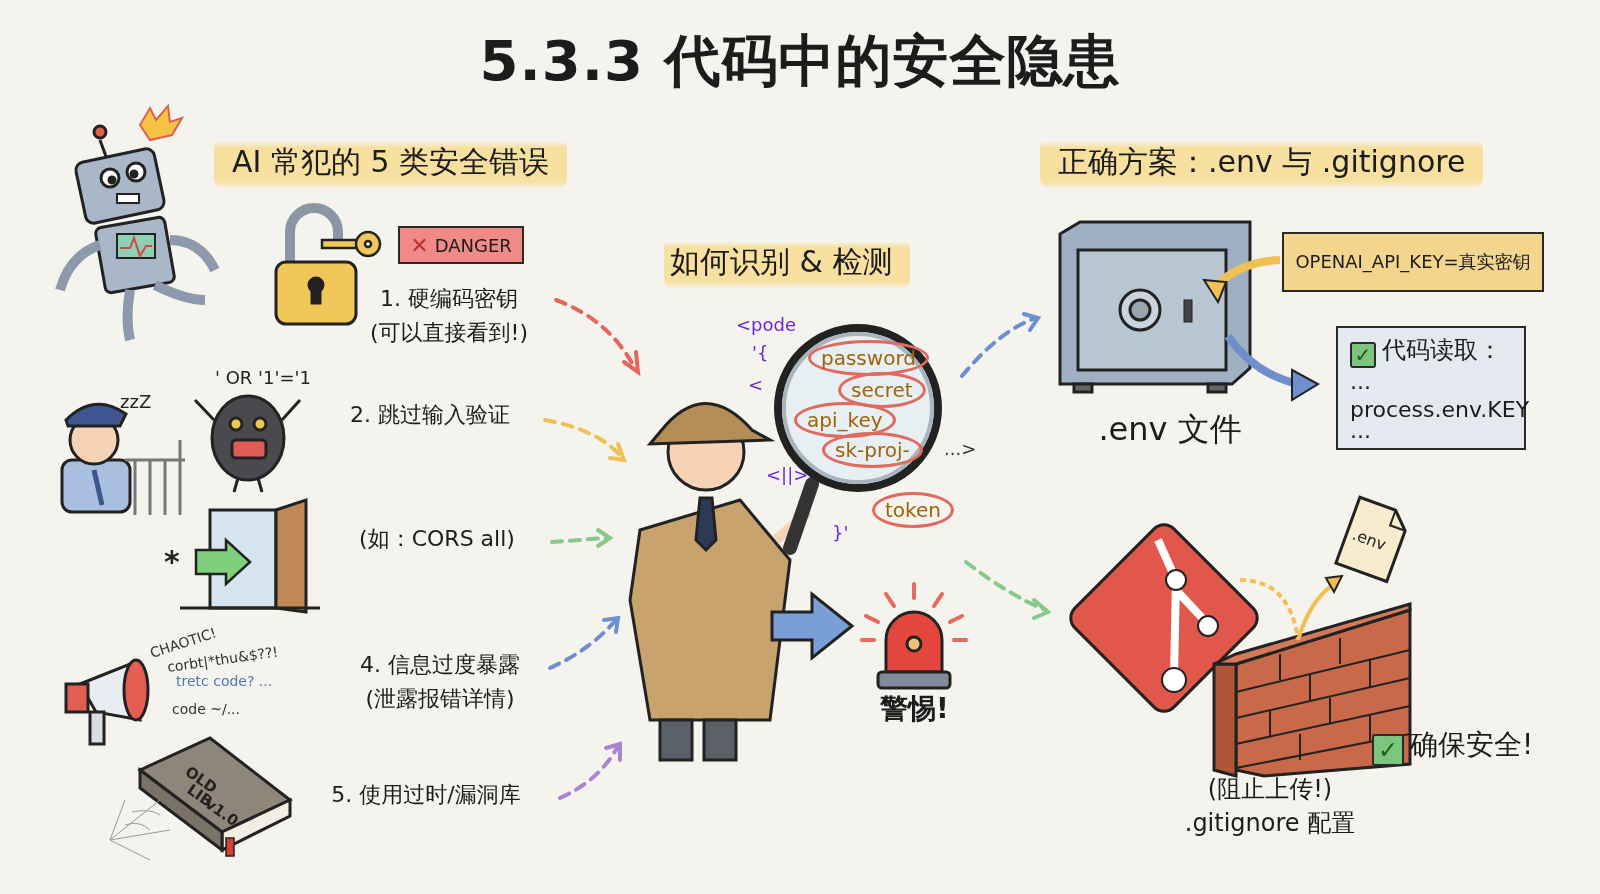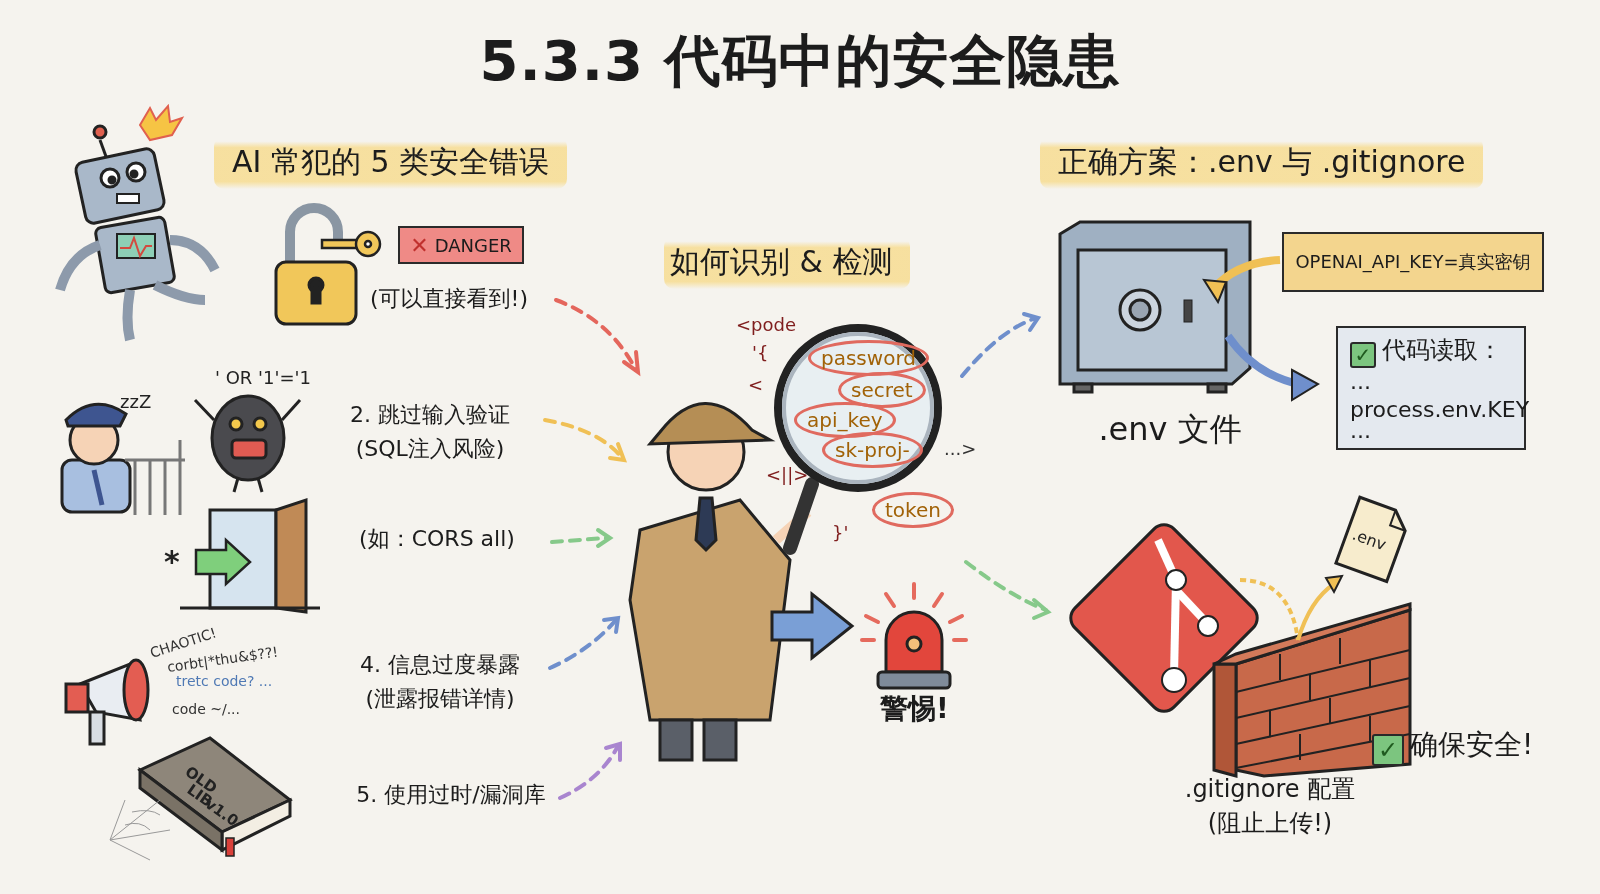--- a/index.html
+++ b/index.html
@@ -20,21 +20,21 @@
     background: linear-gradient(180deg, rgba(247,220,140,0) 10%, rgba(247,219,140,0.8) 22%, rgba(247,219,140,0.8) 86%, rgba(247,220,140,0) 100%);
     border-radius: 10px; white-space: nowrap;
   }
   .item { position: absolute; text-align: center; font-size: 22px; line-height: 34px; white-space: nowrap; }
   .danger {
     position: absolute; left: 398px; top: 226px; width: 126px; height: 38px;
     background: #ef8a86; border: 2px solid #2a2a2a; font-size: 18px;
     display: flex; align-items: center; justify-content: center; gap: 6px;
   }
   .danger .x { color: #c0302d; font-weight: bold; font-size: 22px; }
-  .code { position: absolute; color: #7f1d1d; font-size: 18px; white-space: nowrap; }
+  .code { position: absolute; color: #6d28d9; font-size: 18px; white-space: nowrap; }
   .lens-word {
     position: absolute; font-size: 20px; color: #a16207; padding: 0 10px;
     border: 3px solid #e06a5f; border-radius: 50%; white-space: nowrap; line-height: 30px;
   }
   .keybox {
     position: absolute; left: 1282px; top: 232px; width: 262px; height: 60px;
     background: #f3d58e; border: 2px solid #2a2a2a;
     display: flex; align-items: center; justify-content: center; font-size: 18px; white-space: nowrap;
   }
   .readbox {
@@ -259,34 +259,34 @@
     <text x="1352" y="546" font-size="16" fill="#222" font-family="DejaVu Sans, sans-serif">.env</text>
   </g>
 </svg>
 
 <div class="danger">
   <span class="x">✕</span>
   <span>DANGER</span>
 </div>
 
 <div class="item" style="left:344px;top:282px;width:210px;">
+  <div>1. 硬编码密钥</div>
   <div>(可以直接看到!)</div>
 </div>
 <div class="item" style="left:325px;top:398px;width:210px;">
   <div>2. 跳过输入验证</div>
-  <div>(SQL注入风险)</div>
 </div>
 <div class="item" style="left:326px;top:522px;width:222px;">
   <div>(如：CORS all)</div>
 </div>
 <div class="item" style="left:340px;top:648px;width:200px;">
   <div>4. 信息过度暴露</div>
   <div>(泄露报错详情)</div>
 </div>
-<div class="item" style="left:335px;top:778px;width:232px;text-align:center;">
+<div class="item" style="left:310px;top:778px;width:232px;text-align:center;">
   <div>5. 使用过时/漏洞库</div>
 </div>
 
 <div class="code" style="left:736px;top:314px;">&lt;pode</div>
 <div class="code" style="left:752px;top:342px;">'{</div>
 <div class="code" style="left:748px;top:374px;">&lt;</div>
 <div class="code" style="left:766px;top:464px;">&lt;||&gt;</div>
 <div class="code" style="left:832px;top:522px;">}'</div>
 <div class="code" style="left:944px;top:438px;color:#333;">...&gt;</div>
 
@@ -306,19 +306,19 @@
   <div>...</div>
   <div>process.env.KEY</div>
   <div style="line-height:14px;">...</div>
 </div>
 
 <div class="item" style="left:1080px;top:412px;width:180px;font-size:32px;">
   <div>.env 文件</div>
 </div>
 
 <div class="item" style="left:1170px;top:772px;width:200px;font-size:24px;">
+  <div>(阻止上传!)</div>
   <div>.gitignore 配置</div>
-  <div>(阻止上传!)</div>
 </div>
 
 <div class="abs" style="left:1372px;top:726px;font-size:28px;white-space:nowrap;">
   <span class="check" style="width:32px;height:32px;line-height:28px;font-size:24px;">✓</span><span>确保安全!</span>
 </div>
 
 </body></html>

